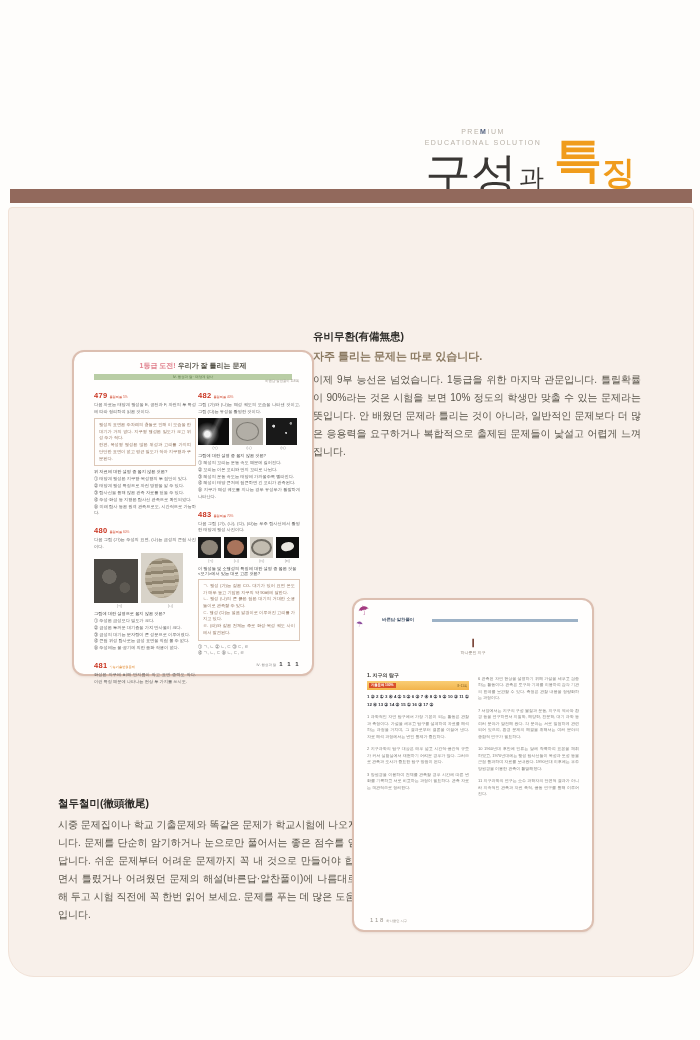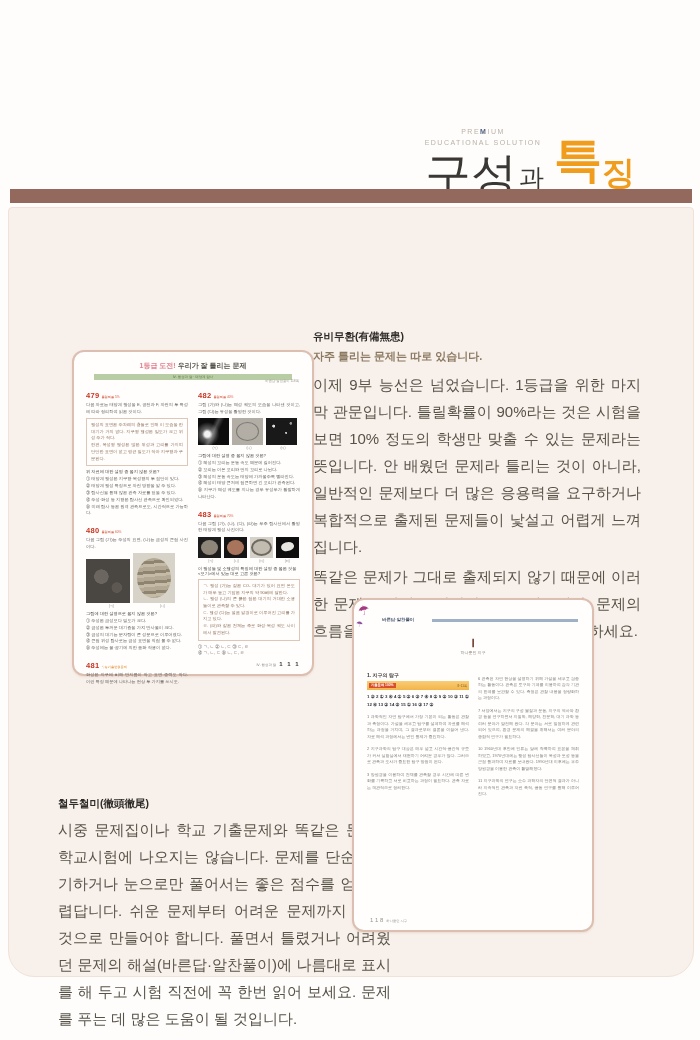--- a/index.html
+++ b/index.html
@@ -18,35 +18,35 @@
   .top-bar{position:absolute;top:189px;left:10px;width:682px;height:14px;background:#92695c;}
 
   .panel{position:absolute;top:207px;left:8px;width:684px;height:768px;background:#f8f0ea;border:1px solid #f1e2d7;border-radius:4px 4px 26px 26px;}
 
   
   .feature{position:absolute;}
   .f1{top:330px;left:313px;width:328px;}
   .f2{top:797px;left:58px;width:333px;}
   .f-title{font-size:10.5px;font-weight:bold;color:#2e2c29;margin:0 0 5px 0;}
   .f-sub{font-size:11px;font-weight:bold;color:#8b7a62;margin:0 0 7px 0;}
-  .f-body{font-size:15px;color:#575349;line-height:1.8;text-align:justify;margin:0;}
+  .f-body{font-size:10px;color:#575349;line-height:1.8;text-align:justify;margin:0;}
   .f-body + .f-body{margin-top:3px;}
 
   
   .card{position:absolute;background:#fffefd;border:2px solid #dcbfb1;border-radius:12px;box-shadow:0 1px 2px rgba(160,120,100,.15);}
   .card1{top:350px;left:72px;width:238px;height:322px;}
   .card2{top:598px;left:352px;width:238px;height:330px;}
 
   
   .t1-head{text-align:center;padding-top:9px;font-size:7px;font-weight:bold;color:#565349;}
   .t1-head .accent{color:#e0808d;}
   .t1-bar{margin:3px auto 0 auto;width:198px;height:6px;background:#b9cda5;font-size:3.4px;line-height:6px;color:#5d7d49;text-align:center;overflow:hidden;}
   .t1-note{position:absolute;top:27px;right:13px;font-size:3.3px;color:#a09a92;}
   .t1-col{position:absolute;top:39px;width:102px;}
-  .t1-colL{left:12px;}
+  .t1-colL{left:20px;}
   .t1-colR{left:124px;}
   .prob{margin-bottom:9px;}
   .phead{display:flex;align-items:baseline;gap:2px;}
   .pnum{color:#c9331f;font-weight:bold;font-size:7.5px;letter-spacing:.3px;}
   .ptag{color:#d4573f;font-size:3.2px;}
   .ptag.orange{color:#e0882c;}
   .pbody{font-size:4.2px;color:#5d5d5d;line-height:1.55;text-align:justify;margin-top:2px;}
   .pbox{border:1px solid #ddc8b8;padding:3px 4px;margin:3px 0;font-size:4.2px;color:#8d6f5a;line-height:1.6;text-align:justify;white-space:pre-line;}
   .pq{font-size:4.2px;color:#3f3f3f;margin-top:3px;}
   .pchoices{font-size:4.2px;color:#5d5d5d;line-height:1.62;white-space:pre-line;margin-top:2px;text-align:justify;}
@@ -107,21 +107,20 @@
   </div>
 
   <div class="top-bar"></div>
 
   <div class="panel"></div>
 
   <div class="feature f1">
     <p class="f-title">유비무환(有備無患)</p>
     <p class="f-sub">자주 틀리는 문제는 따로 있습니다.</p>
     <p class="f-body">이제 9부 능선은 넘었습니다. 1등급을 위한 마지막 관문입니다. 틀릴확률이 90%라는 것은 시험을 보면 10% 정도의 학생만 맞출 수 있는 문제라는 뜻입니다. 안 배웠던 문제라 틀리는 것이 아니라, 일반적인 문제보다 더 많은 응용력을 요구하거나 복합적으로 출제된 문제들이 낯설고 어렵게 느껴집니다.</p>
-    <p class="f-body">똑같은 문제가 그대로 출제되지 않기 때문에 이러한 문제는 절대로 외워서 풀 수 없습니다. 문제의 흐름을 파악하고 관련 내용을 확실히 이해하세요.</p>
   </div>
 
   <div class="feature f2">
     <p class="f-title">철두철미(徹頭徹尾)</p>
     <p class="f-body">시중 문제집이나 학교 기출문제와 똑같은 문제가 학교시험에 나오지는 않습니다. 문제를 단순히 암기하거나 눈으로만 풀어서는 좋은 점수를 얻기 어렵답니다. 쉬운 문제부터 어려운 문제까지 꼭 내 것으로 만들어야 합니다. 풀면서 틀렸거나 어려웠던 문제의 해설(바른답·알찬풀이)에 나름대로 표시를 해 두고 시험 직전에 꼭 한번 읽어 보세요. 문제를 푸는 데 많은 도움이 될 것입니다.</p>
   </div>
 
   <div class="card card1">
     <div class="t1-head"><span class="accent">1등급 도전!</span><span> 우리가 잘 틀리는 문제</span></div>
     <div class="t1-bar">Ⅳ. 행성과 달 · 태양계 탐사</div>

